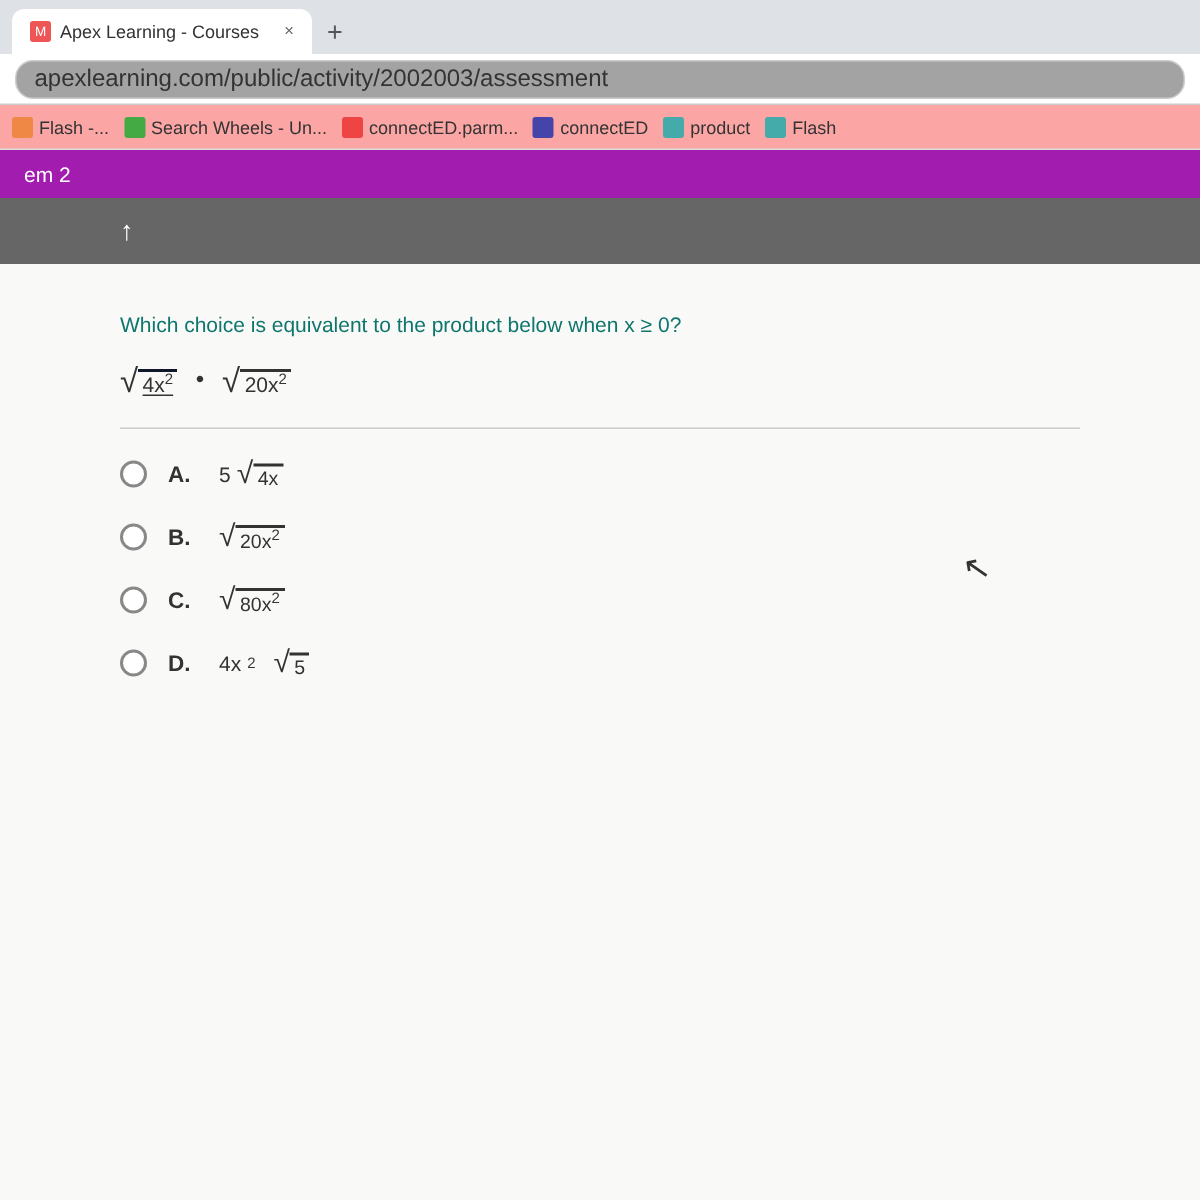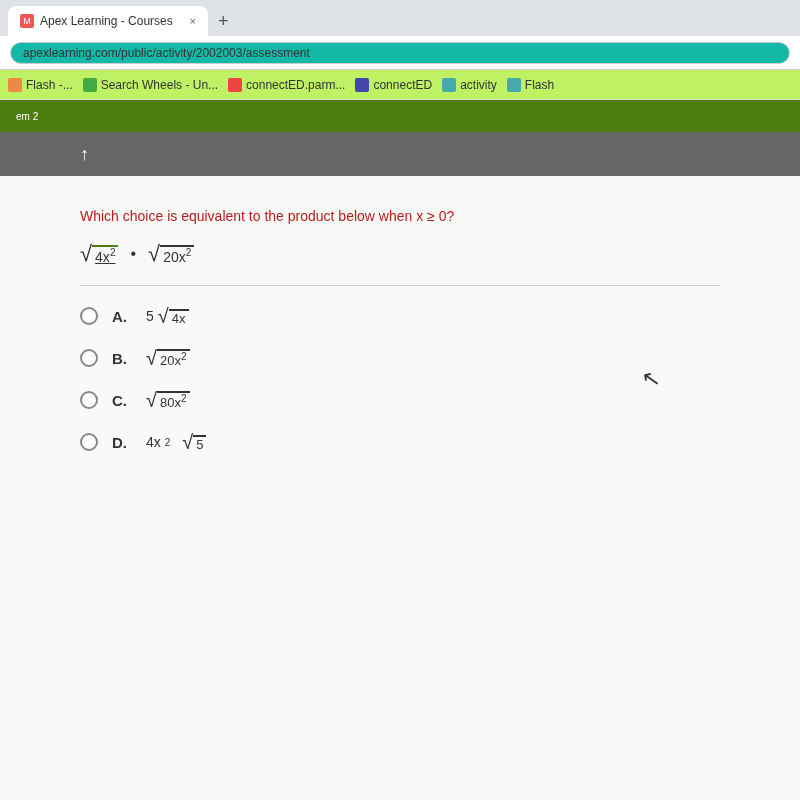--- a/index.html
+++ b/index.html
@@ -70,31 +70,31 @@
       background: #fff;
       border-bottom: 1px solid #ccc;
       padding: 5px 10px;
       display: flex;
       align-items: center;
       height: 34px;
     }
 
     .address-input {
       flex: 1;
-      background: #14b8a6;
+      background: #a3a3a3;
       border: 1px solid #ccc;
       border-radius: 12px;
       padding: 3px 12px;
-      font-size: 12px;
+      font-size: 16px;
       color: #333;
       outline: none;
     }
 
     .bookmarks-bar {
-      background: #bef264;
+      background: #fca5a5;
       border-bottom: 1px solid #ddd;
       padding: 4px 8px;
       display: flex;
       align-items: center;
       gap: 10px;
       height: 30px;
       font-size: 12px;
     }
 
     .bookmark-item {
@@ -114,24 +114,24 @@
     }
 
     .bk-green { background: #4a4; }
     .bk-blue { background: #44a; }
     .bk-red { background: #e44; }
     .bk-orange { background: #e84; }
     .bk-teal { background: #4aa; }
 
     
     .apex-nav {
-      background: #4d7c0f;
+      background: #a21caf;
       color: #fff;
       padding: 6px 16px;
-      font-size: 10px;
+      font-size: 14px;
       height: 32px;
       display: flex;
       align-items: center;
     }
 
     
     .quiz-header {
       background: #666;
       color: #fff;
       padding: 10px 80px;
@@ -156,21 +156,21 @@
 
     .question-label {
       font-size: 16px;
       font-weight: bold;
       color: #222;
       margin-bottom: 14px;
     }
 
     .question-text {
       font-size: 14px;
-      color: #b91c1c;
+      color: #0f766e;
       margin-bottom: 16px;
       line-height: 1.5;
     }
 
     .math-expression {
       font-size: 15px;
       color: #333;
       margin-bottom: 20px;
       display: flex;
       align-items: center;
@@ -265,21 +265,21 @@
     <div class="bookmark-item">
       <span class="bookmark-icon bk-red"></span>
       <span>connectED.parm...</span>
     </div>
     <div class="bookmark-item">
       <span class="bookmark-icon bk-blue"></span>
       <span>connectED</span>
     </div>
     <div class="bookmark-item">
       <span class="bookmark-icon bk-teal"></span>
-      <span>activity</span>
+      <span>product</span>
     </div>
     <div class="bookmark-item">
       <span class="bookmark-icon bk-teal"></span>
       <span>Flash</span>
     </div>
   </div>
 
   <div class="apex-nav">
     <span>em 2</span>
   </div>
@@ -289,21 +289,21 @@
   </div>
 
   <div class="content-area">
 
 
     <div class="question-text">Which choice is equivalent to the product below when x ≥ 0?</div>
 
     <div class="math-expression">
       <span style="display:inline-flex;align-items:flex-end;">
         <span style="font-size:22px;line-height:1;">√</span>
-        <span style="border-top:2px solid #4d7c0f;padding:0 3px;font-size:14px;text-decoration:underline;">4x<sup>2</sup></span>
+        <span style="border-top:2px solid #0f172a;padding:0 3px;font-size:14px;text-decoration:underline;">4x<sup>2</sup></span>
       </span>
       <span style="font-size:16px;margin:0 4px;">•</span>
       <span style="display:inline-flex;align-items:flex-end;">
         <span style="font-size:22px;line-height:1;">√</span>
         <span style="border-top:2px solid #333;padding:0 3px;font-size:14px;">20x<sup>2</sup></span>
       </span>
     </div>
 
     <hr class="divider-line">
 

